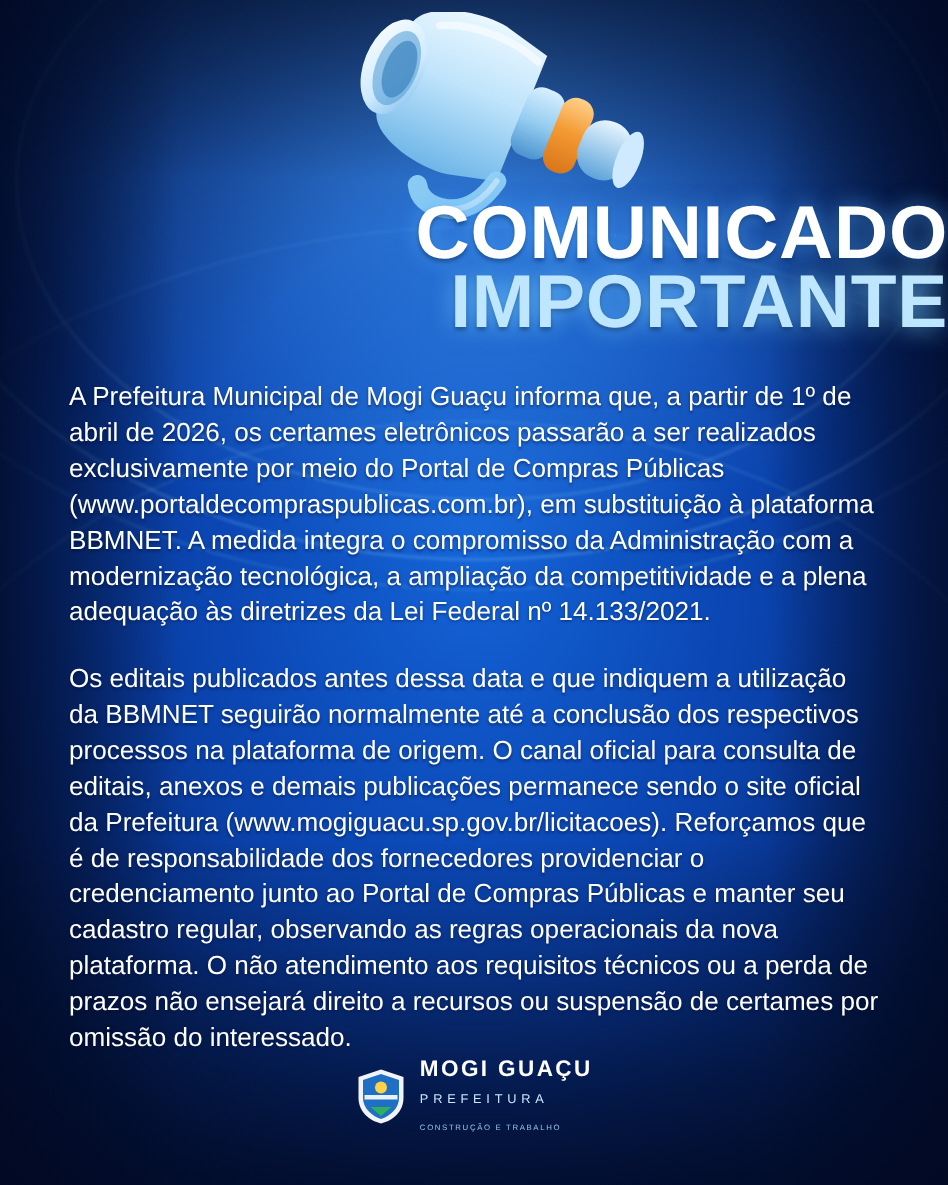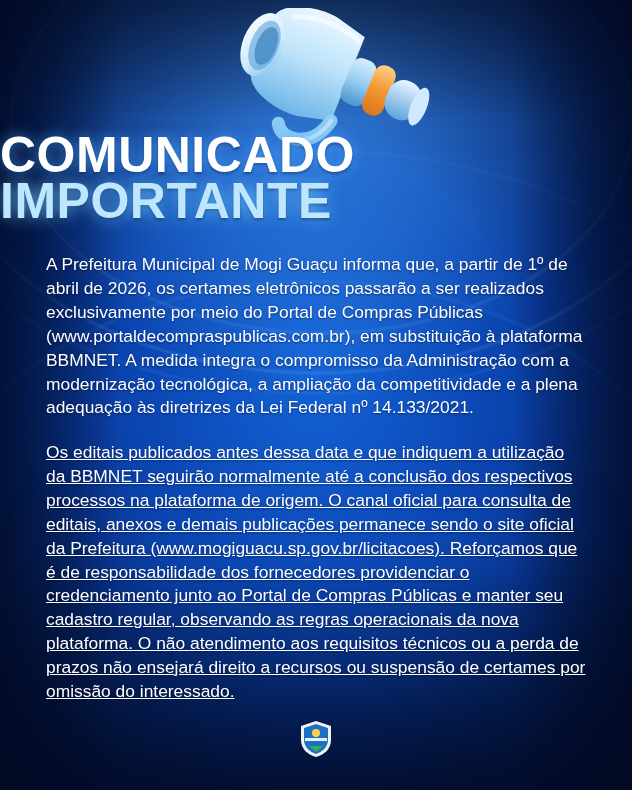--- a/index.html
+++ b/index.html
@@ -66,21 +66,21 @@
     top: 8px;
     width: 250px;
     height: 150px;
   }
 
   .headline-wrap {
     position: absolute;
     top: 132px;
     left: 0;
     width: 632px;
-    text-align: left;
+    text-align: right;
   }
   .headline {
     font-weight: bold;
     letter-spacing: 0.5px;
     line-height: 0.92;
     color: #ffffff;
     text-shadow: 0 0 14px rgba(80,170,255,0.75), 0 2px 3px rgba(0,20,60,0.6);
   }
   .headline .l1 {
     display: block;
@@ -97,21 +97,21 @@
     position: absolute;
     left: 46px;
     width: 540px;
     color: #ffffff;
     text-align: left;
     font-size: 17.4px;
     line-height: 1.37;
     text-shadow: 0 1px 2px rgba(0,15,50,0.55);
   }
   .para1 { top: 236px; }
-  .para2 { top: 424px; text-decoration: underline; }
+  .para2 { top: 424px; }
 
   .footer {
     position: absolute;
     left: 0;
     bottom: 32px;
     width: 632px;
     display: flex;
     align-items: center;
     justify-content: center;
     gap: 9px;
@@ -219,15 +219,20 @@
   <div class="footer">
     <span class="crest">
       <svg viewBox="0 0 34 38" width="34" height="38" aria-hidden="true">
         <path d="M17 1 L32 6 L32 20 C32 29 25 35 17 37 C9 35 2 29 2 20 L2 6 Z" fill="#ffffff" opacity="0.95"></path>
         <path d="M17 4 L29 8 L29 20 C29 27 23 32 17 34 C11 32 5 27 5 20 L5 8 Z" fill="#1f6fc4"></path>
         <path d="M6 18 L28 18 L28 21 L6 21 Z" fill="#ffffff" opacity="0.9"></path>
         <circle cx="17" cy="13" r="4" fill="#ffd24a"></circle>
         <path d="M10 26 L24 26 L17 32 Z" fill="#2fae5c"></path>
       </svg>
     </span>
+    <span class="brand-text">
+      <span class="brand-name">MOGI GUAÇU</span><br>
+      <span class="brand-sub">PREFEITURA</span><br>
+      <span class="brand-tag">CONSTRUÇÃO E TRABALHO</span>
+    </span>
   </div>
 
 </div>
 
 </body></html>

